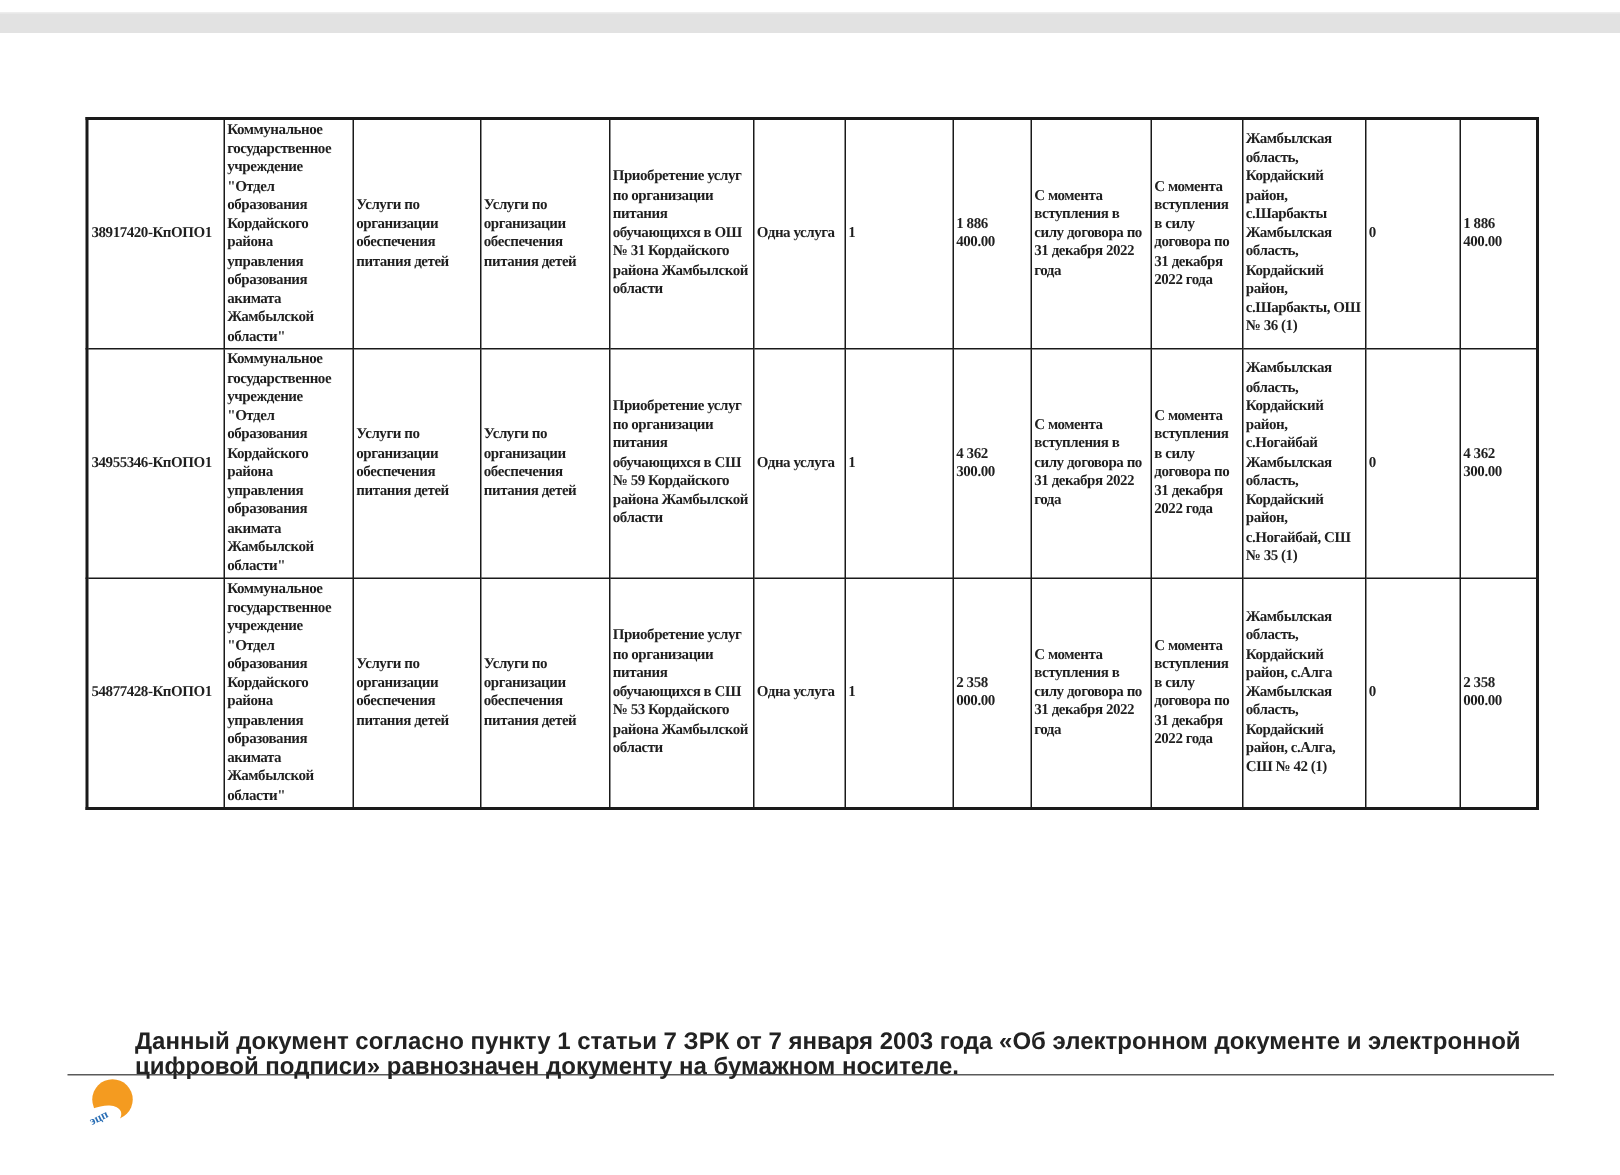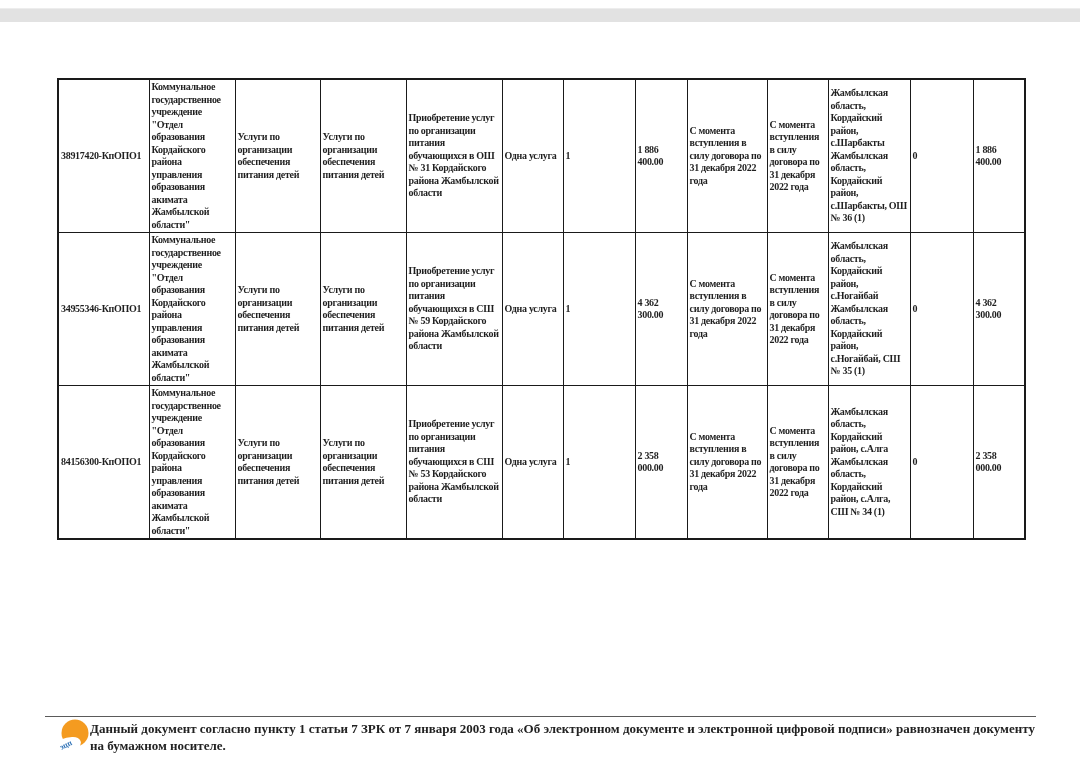--- a/index.html
+++ b/index.html
@@ -61,24 +61,24 @@
   .stamp {
     position: absolute;
     left: 57px;
     top: 718px;
     width: 34px;
     height: 38px;
   }
   .footer-text {
     position: absolute;
     left: 90px;
-    top: 721px;
+    top: 687px;
     width: 945px;
-    font-family: Liberation Serif, serif;
-    font-size: 13px;
+    font-family: Liberation Sans, sans-serif;
+    font-size: 16px;
     line-height: 16.5px;
     font-weight: 700;
     color: #222222;
   }
 </style>
 </head>
 <body>
 
 <div class="page">
 
@@ -125,31 +125,31 @@
           <td>Одна услуга</td>
           <td>1</td>
           <td>4 362 300.00</td>
           <td>С момента вступления в силу договора по 31 декабря 2022 года</td>
           <td>С момента вступления в силу договора по 31 декабря 2022 года</td>
           <td>Жамбылская область, Кордайский район, с.Ногайбай Жамбылская область, Кордайский район, с.Ногайбай, СШ № 35 (1)</td>
           <td>0</td>
           <td>4 362 300.00</td>
         </tr>
         <tr>
-          <td>84156300-КпОПО1</td>
+          <td>54877428-КпОПО1</td>
           <td>Коммунальное государственное учреждение "Отдел образования Кордайского района управления образования акимата Жамбылской области"</td>
           <td>Услуги по организации обеспечения питания детей</td>
           <td>Услуги по организации обеспечения питания детей</td>
           <td>Приобретение услуг по организации питания обучающихся в СШ № 53 Кордайского района Жамбылской области</td>
           <td>Одна услуга</td>
           <td>1</td>
           <td>2 358 000.00</td>
           <td>С момента вступления в силу договора по 31 декабря 2022 года</td>
           <td>С момента вступления в силу договора по 31 декабря 2022 года</td>
-          <td>Жамбылская область, Кордайский район, с.Алга Жамбылская область, Кордайский район, с.Алга, СШ № 34 (1)</td>
+          <td>Жамбылская область, Кордайский район, с.Алга Жамбылская область, Кордайский район, с.Алга, СШ № 42 (1)</td>
           <td>0</td>
           <td>2 358 000.00</td>
         </tr>
       </tbody>
   </table>
 
   <div class="footer-rule"></div>
 
   <svg class="stamp" viewBox="0 0 34 38">
     <circle cx="18" cy="15" r="13.5" fill="#f49b20"></circle>

